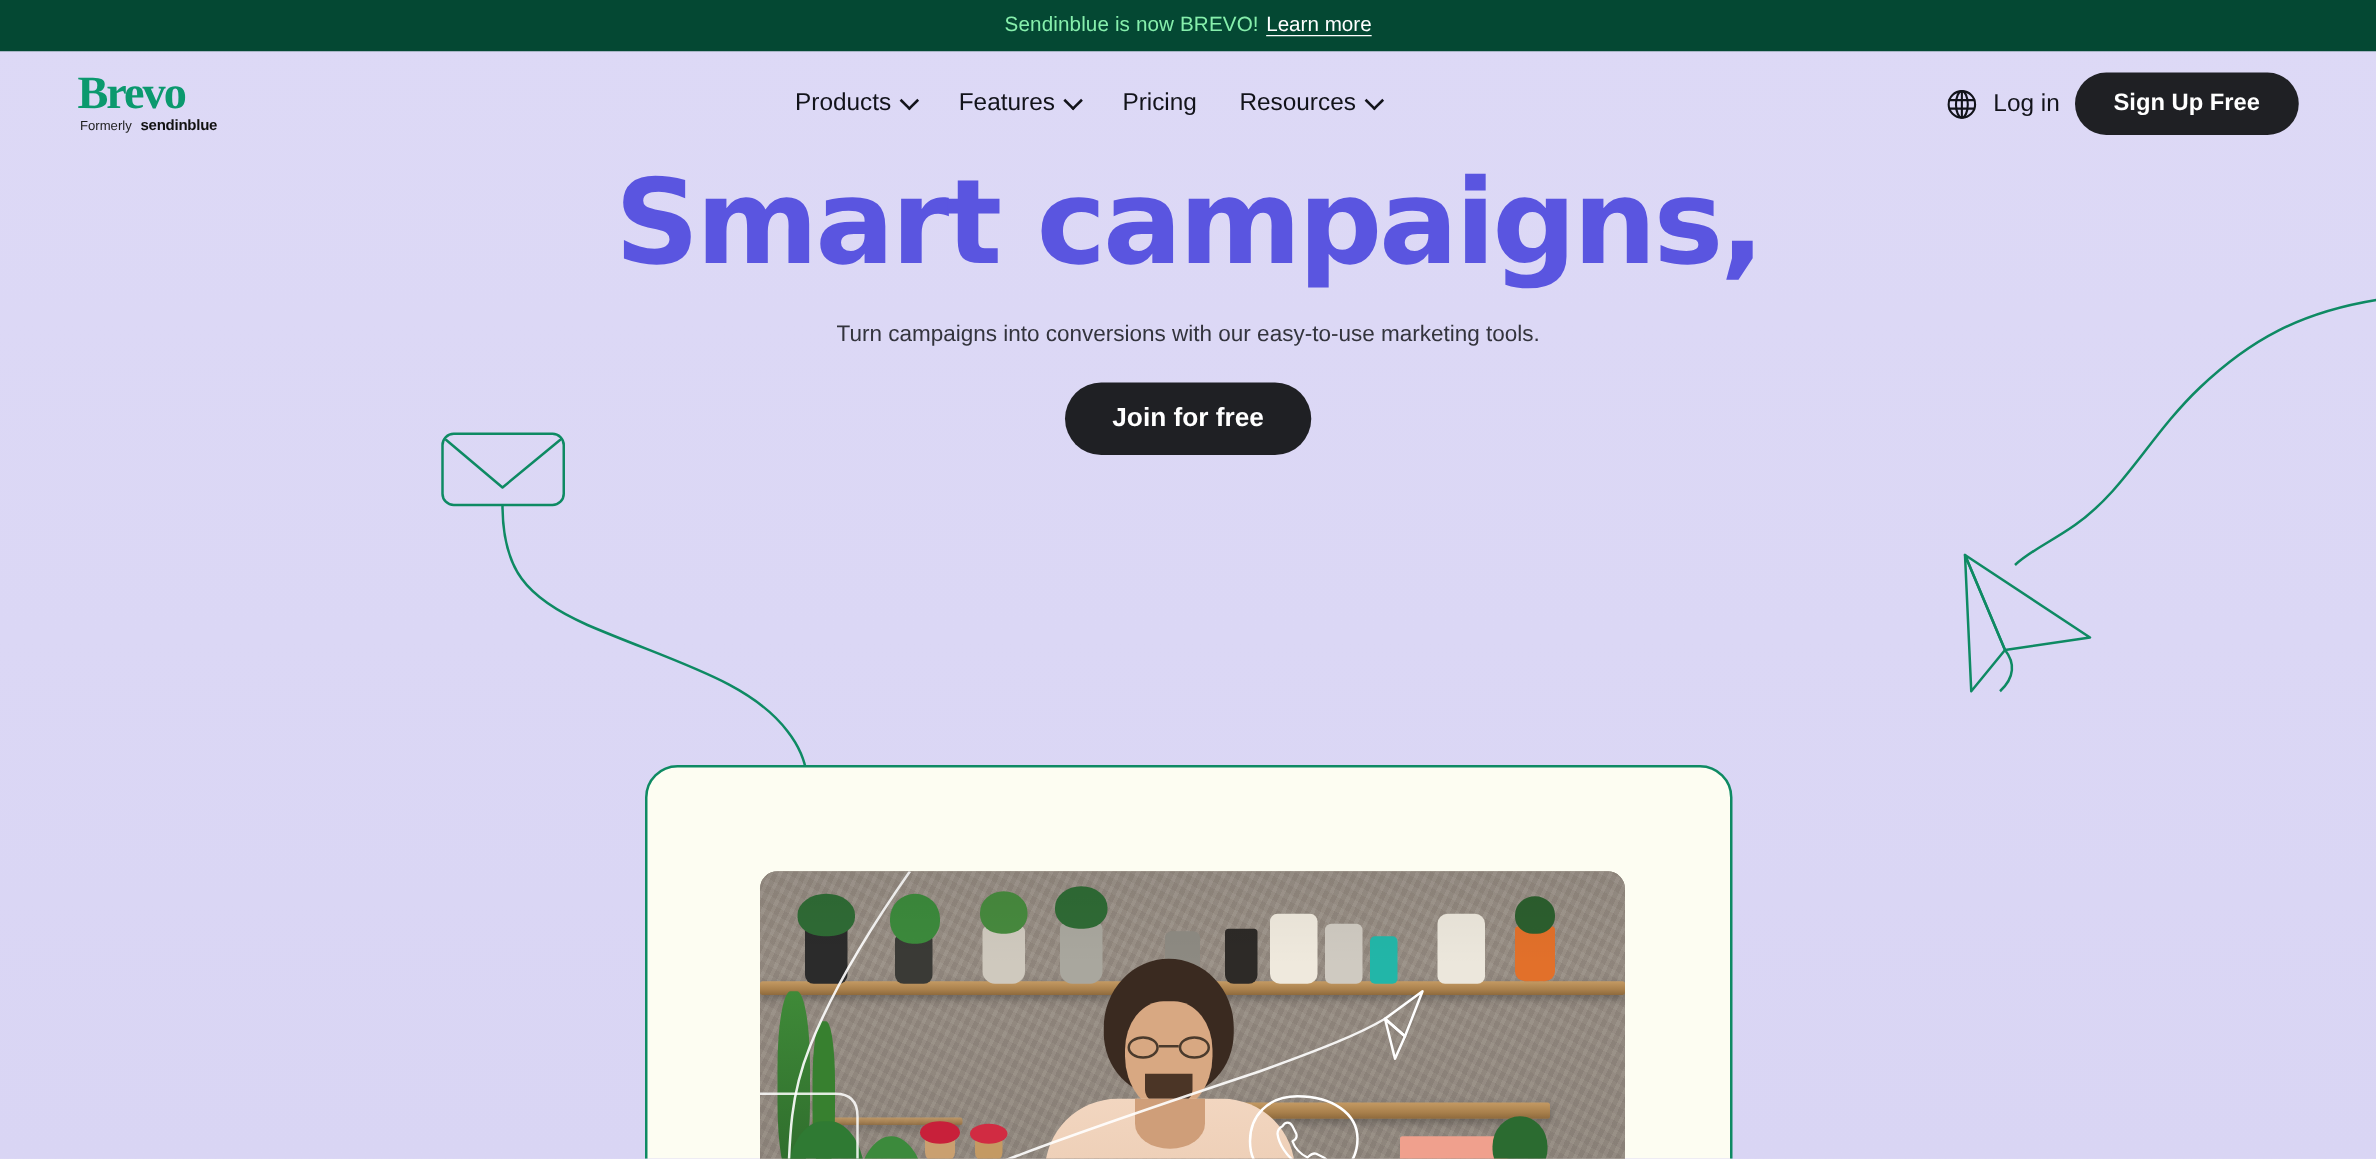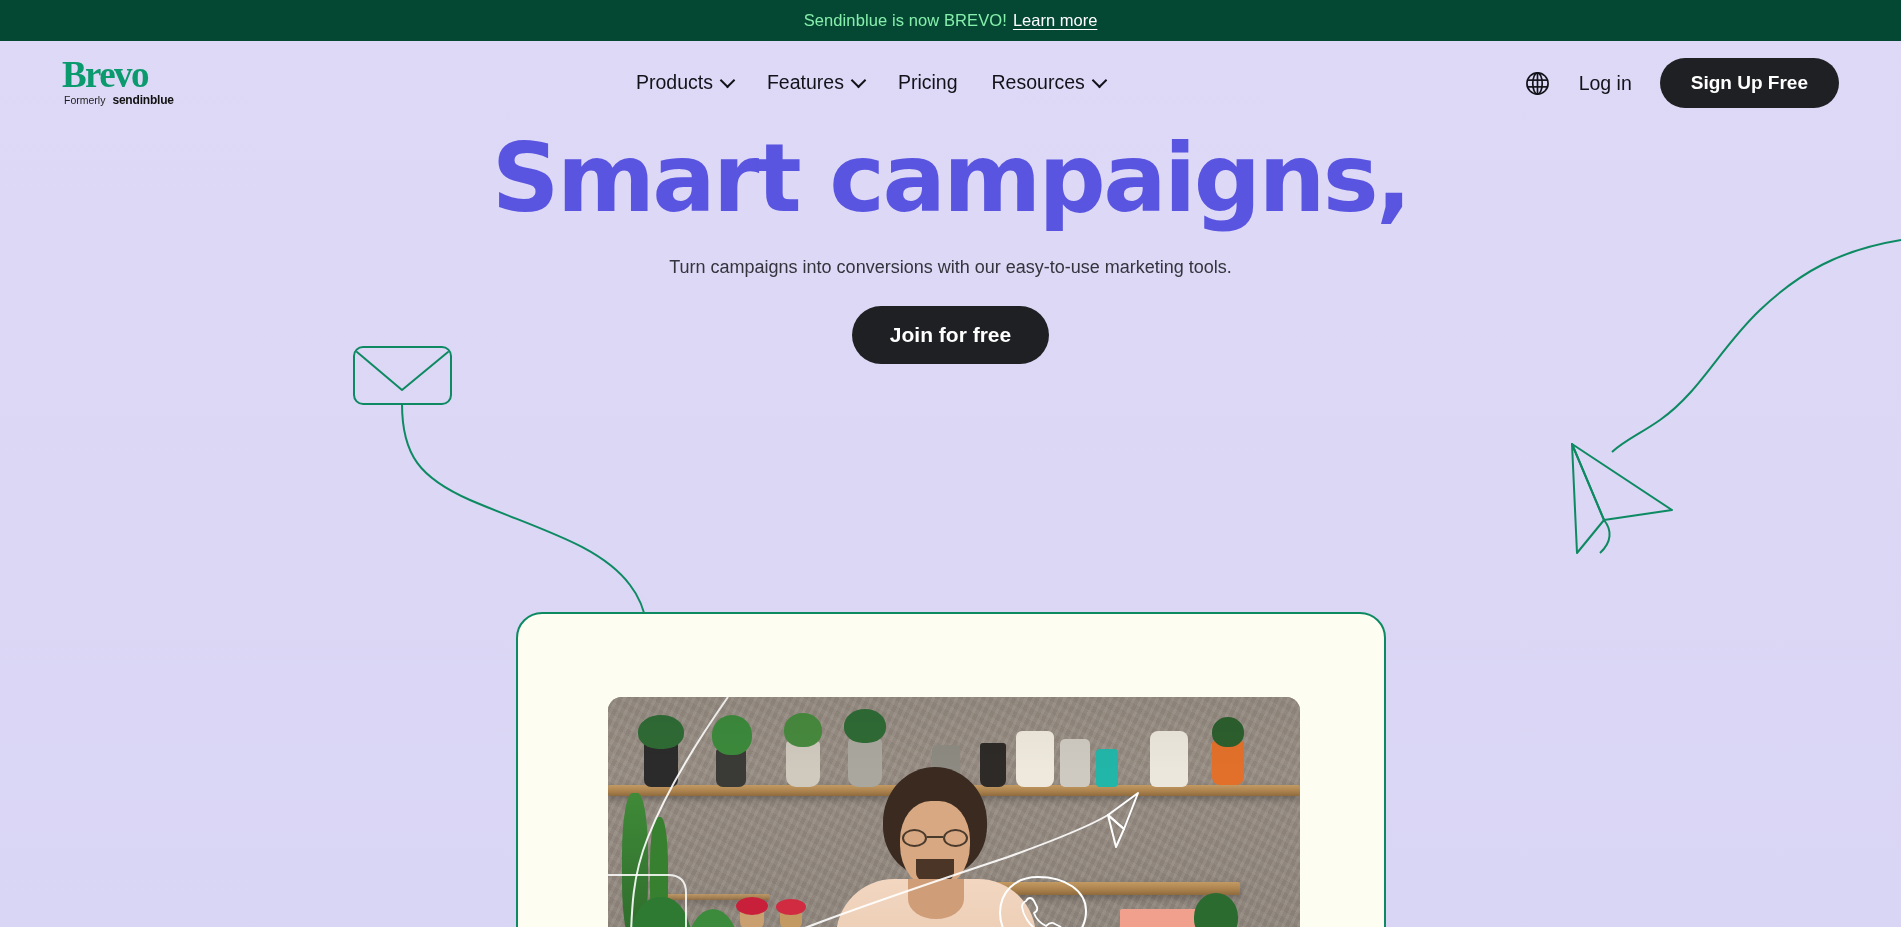--- a/index.html
+++ b/index.html
@@ -114,21 +114,21 @@
     transform: translateY(-3px) rotate(45deg);
   }
 
   .header-right {
     position: absolute;
     right: 62px;
     top: 0;
     height: 84px;
     display: flex;
     align-items: center;
-    gap: 28px;
+    gap: 12px;
   }
   .globe-icon { cursor: pointer; display: block; }
   .login-link {
     font-size: 19.5px;
     color: #12131a;
     cursor: pointer;
     white-space: nowrap;
   }
   .signup-btn {
     background: #1f2024;

